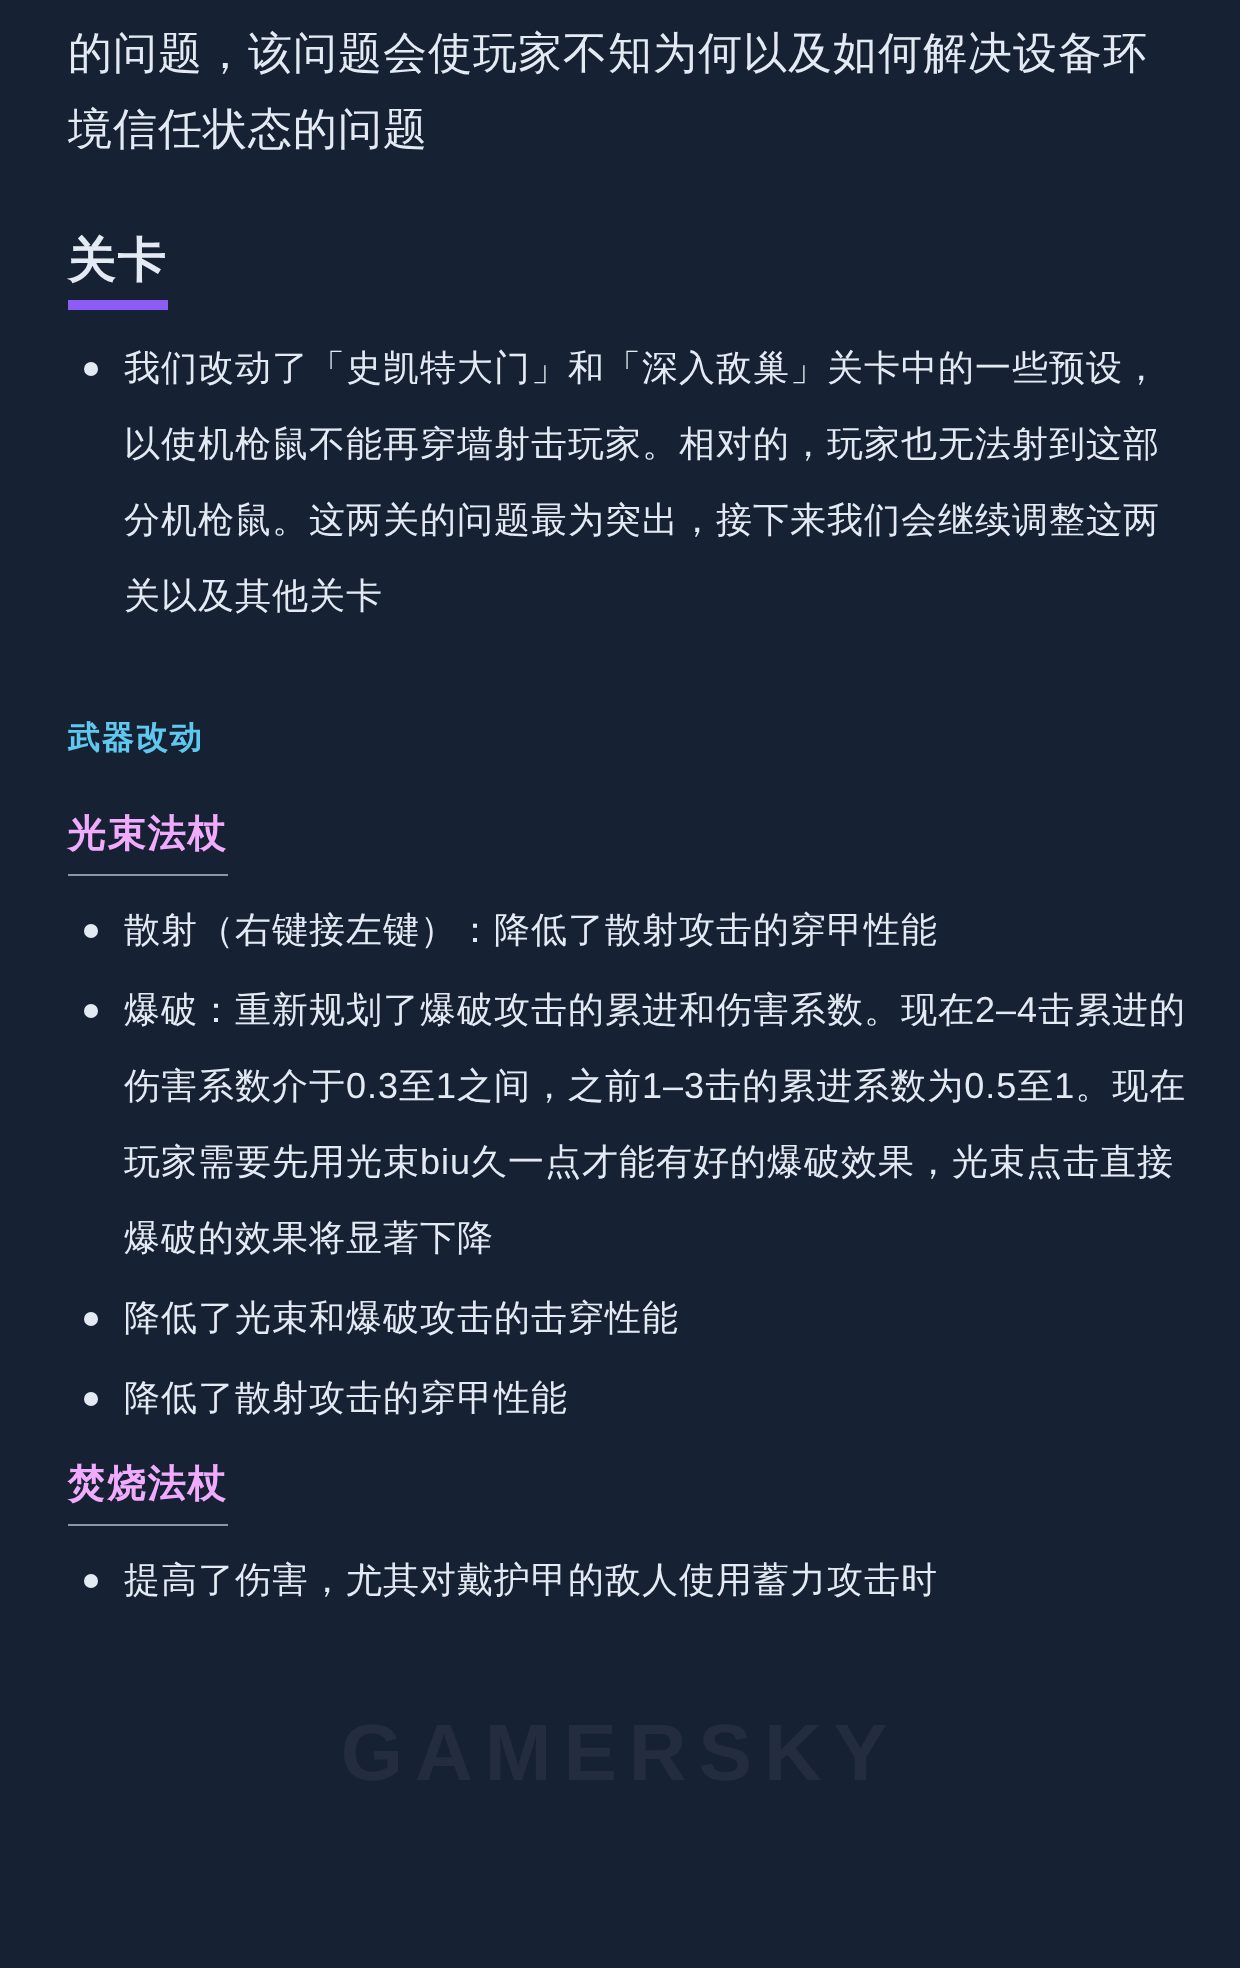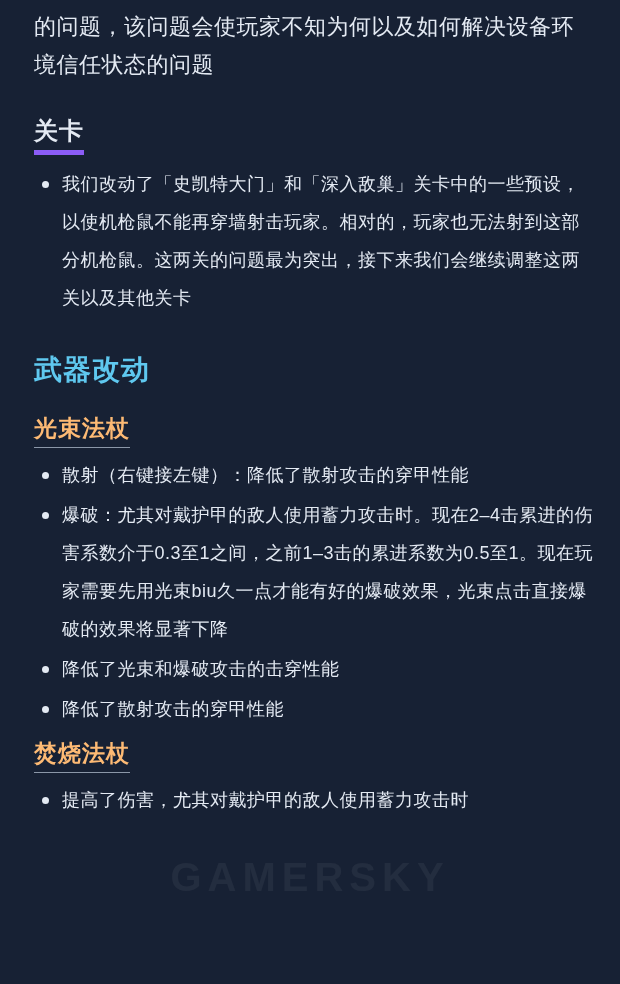--- a/index.html
+++ b/index.html
@@ -50,31 +50,31 @@
     font-size: 24px;
     line-height: 34px;
     color: #e4eaf3;
     margin: 30px 0 6px 0;
     display: inline-block;
     border-bottom: 5px solid #8b5cf6;
     padding-bottom: 2px;
     letter-spacing: 1px;
   }
   .section-heading-accent {
-    font-size: 28px;
+    font-size: 16px;
     line-height: 34px;
     color: #5fc8ef;
-    margin: 34px 0 18px 0;
+    margin: 34px 0 8px 0;
     display: inline-block;
     letter-spacing: 1px;
   }
   .sub-heading {
-    font-size: 23px;
+    font-size: 19px;
     line-height: 34px;
-    color: #fdba74;
+    color: #f0abfc;
     margin: 6px 0 4px 0;
     display: inline-block;
     border-bottom: 1px solid #8b97a8;
     padding-bottom: 2px;
     letter-spacing: 1px;
   }
   ul.bullets {
     list-style: none;
     margin: 4px 0 0 0;
     padding: 0;
@@ -118,21 +118,21 @@
 
   <div class="heading-row">
     <h2 class="section-heading-accent">武器改动</h2>
   </div>
 
   <div class="heading-row">
     <h3 class="sub-heading">光束法杖</h3>
   </div>
   <ul class="bullets">
     <li>散射（右键接左键）：降低了散射攻击的穿甲性能</li>
-    <li>爆破：尤其对戴护甲的敌人使用蓄力攻击时。现在2–4击累进的伤害系数介于0.3至1之间，之前1–3击的累进系数为0.5至1。现在玩家需要先用光束biu久一点才能有好的爆破效果，光束点击直接爆破的效果将显著下降</li>
+    <li>爆破：重新规划了爆破攻击的累进和伤害系数。现在2–4击累进的伤害系数介于0.3至1之间，之前1–3击的累进系数为0.5至1。现在玩家需要先用光束biu久一点才能有好的爆破效果，光束点击直接爆破的效果将显著下降</li>
     <li>降低了光束和爆破攻击的击穿性能</li>
     <li>降低了散射攻击的穿甲性能</li>
   </ul>
 
   <div class="heading-row">
     <h3 class="sub-heading">焚烧法杖</h3>
   </div>
   <ul class="bullets">
     <li>提高了伤害，尤其对戴护甲的敌人使用蓄力攻击时</li>
   </ul>

